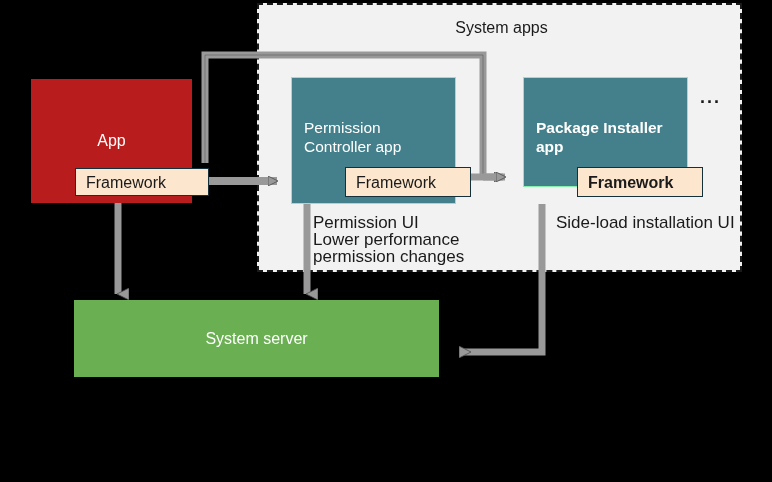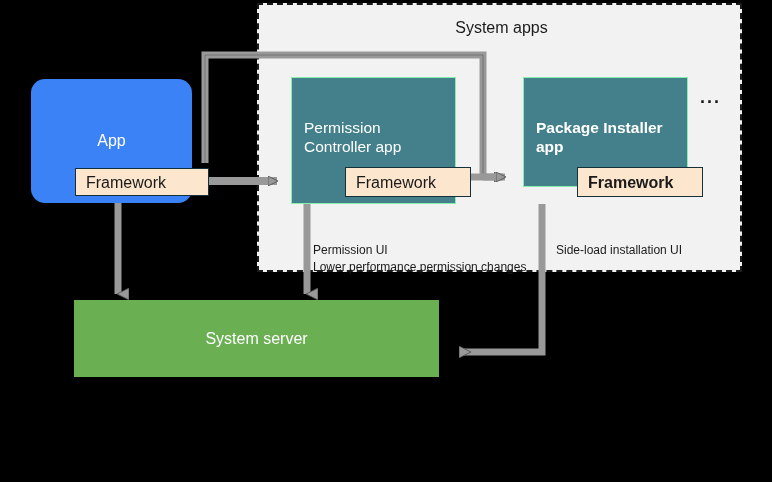--- a/index.html
+++ b/index.html
@@ -39,22 +39,21 @@
     font-size: 16px;
     line-height: 20px;
   }
 
   
   #app-box {
     left: 31px;
     top: 79px;
     width: 161px;
     height: 124px;
-    background: #3b82f6;
-    border-radius: 14px;
+    background: #b91c1c;
   }
   #app-box-title {
     position: absolute;
     left: 0;
     top: 52px;
     width: 161px;
     text-align: center;
     color: #ffffff;
     font-size: 16px;
     line-height: 19px;
@@ -139,24 +138,23 @@
     width: 365px;
     text-align: center;
     color: #ffffff;
     font-size: 16px;
     line-height: 19px;
   }
 
   
   .caption {
     color: #1a1a1a;
-    font-size: 12px;
+    font-size: 17px;
     line-height: 17px;
     white-space: pre-line;
-    margin-top: 28px;
   }
   #permission-caption { left: 313px; top: 214px; width: 215px; }
   #sideload-caption  { left: 556px; top: 214px; width: 200px; }
 
   
   #ellipsis-more-apps {
     left: 700px;
     top: 88px;
     color: #1a1a1a;
     font-size: 18px;

